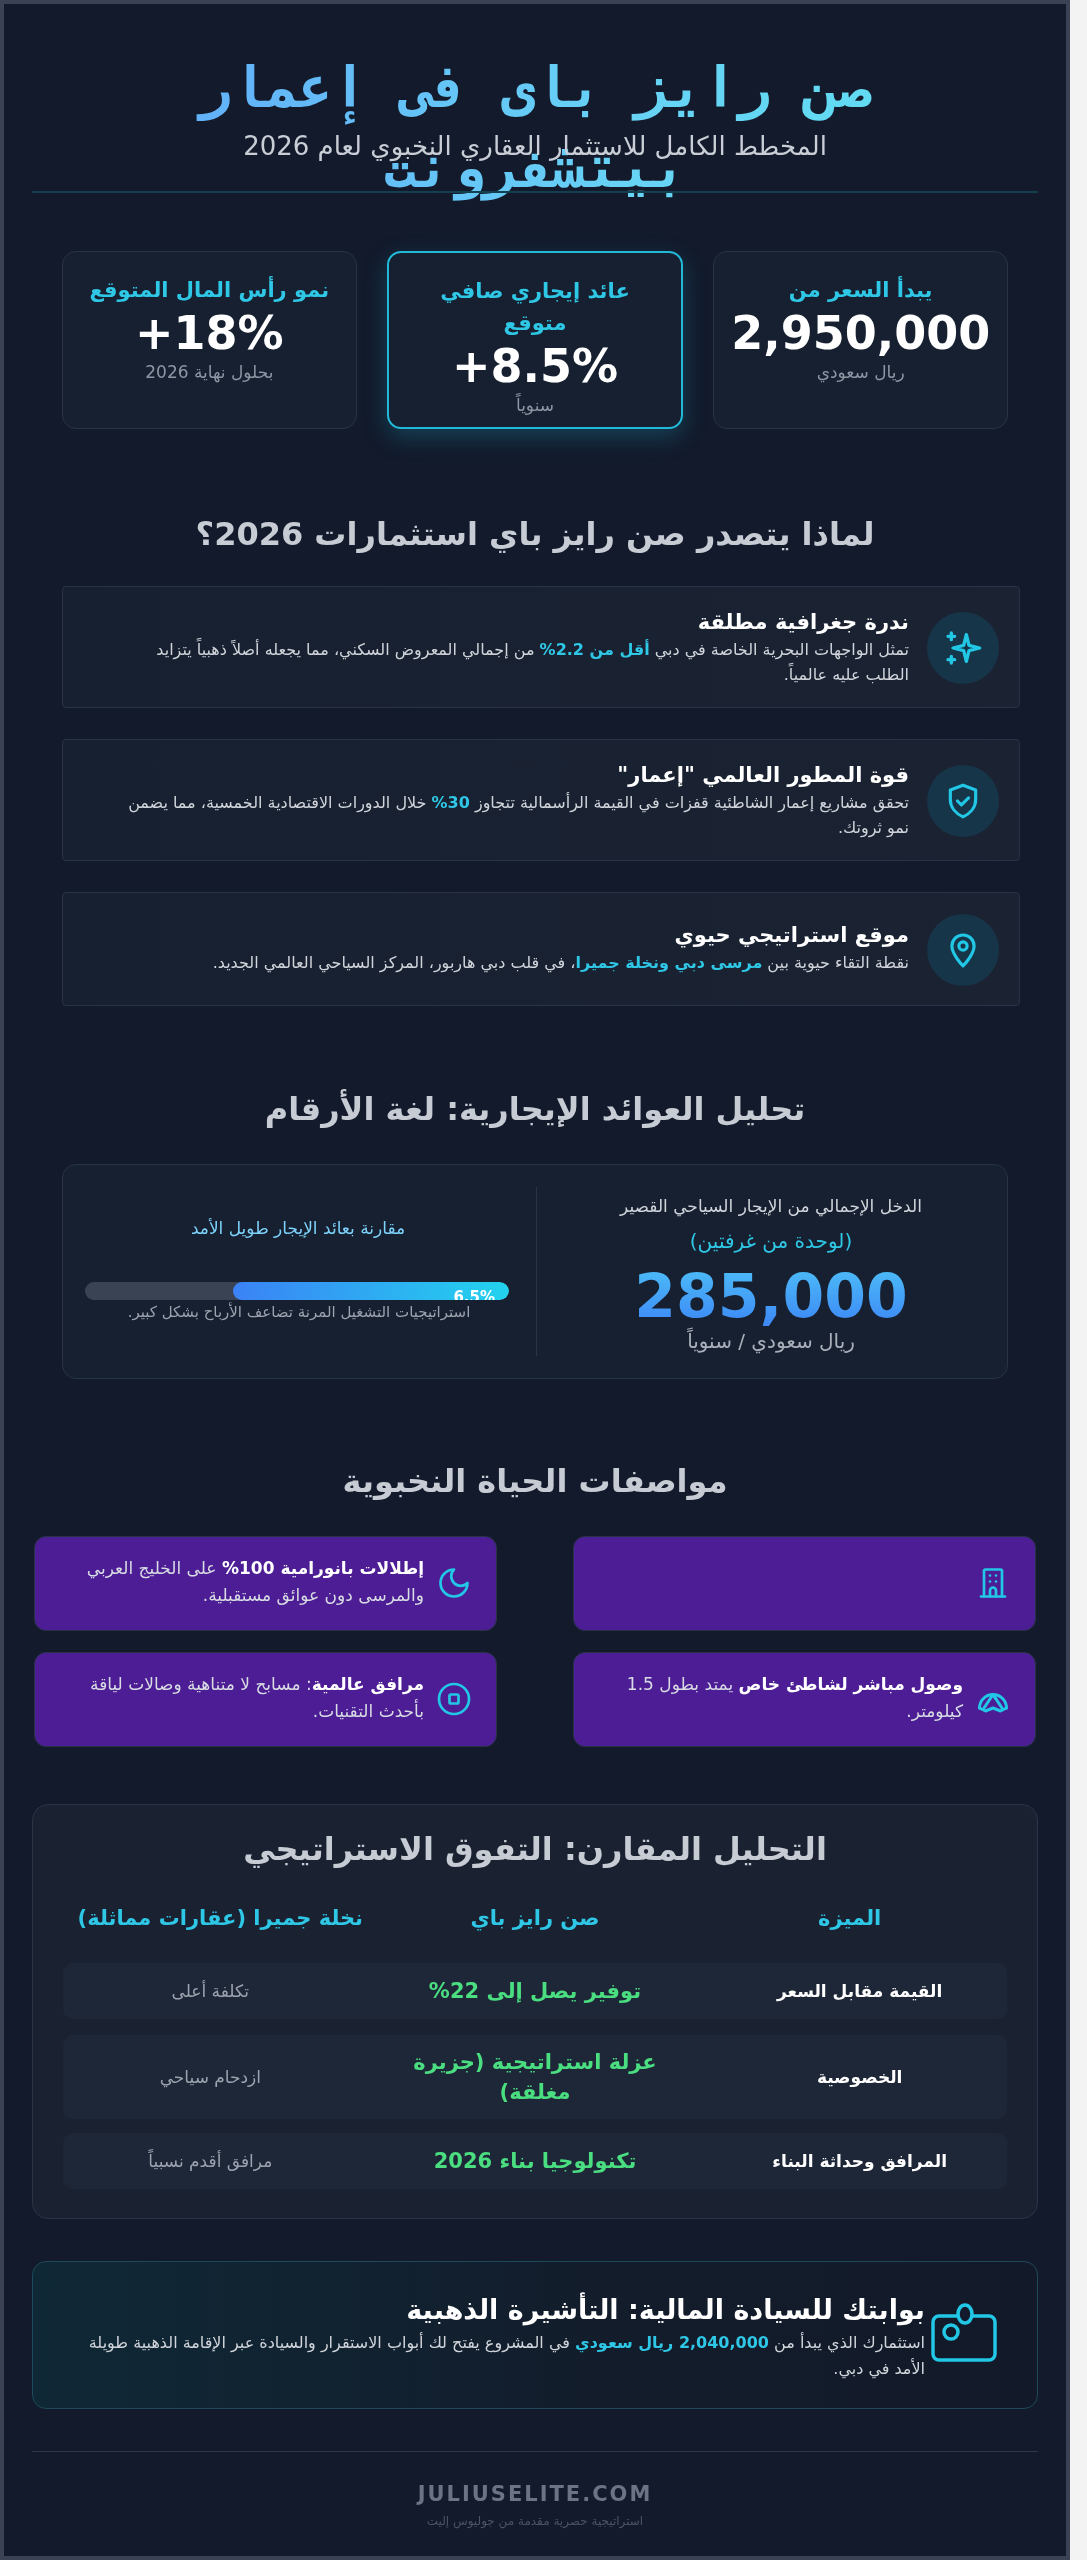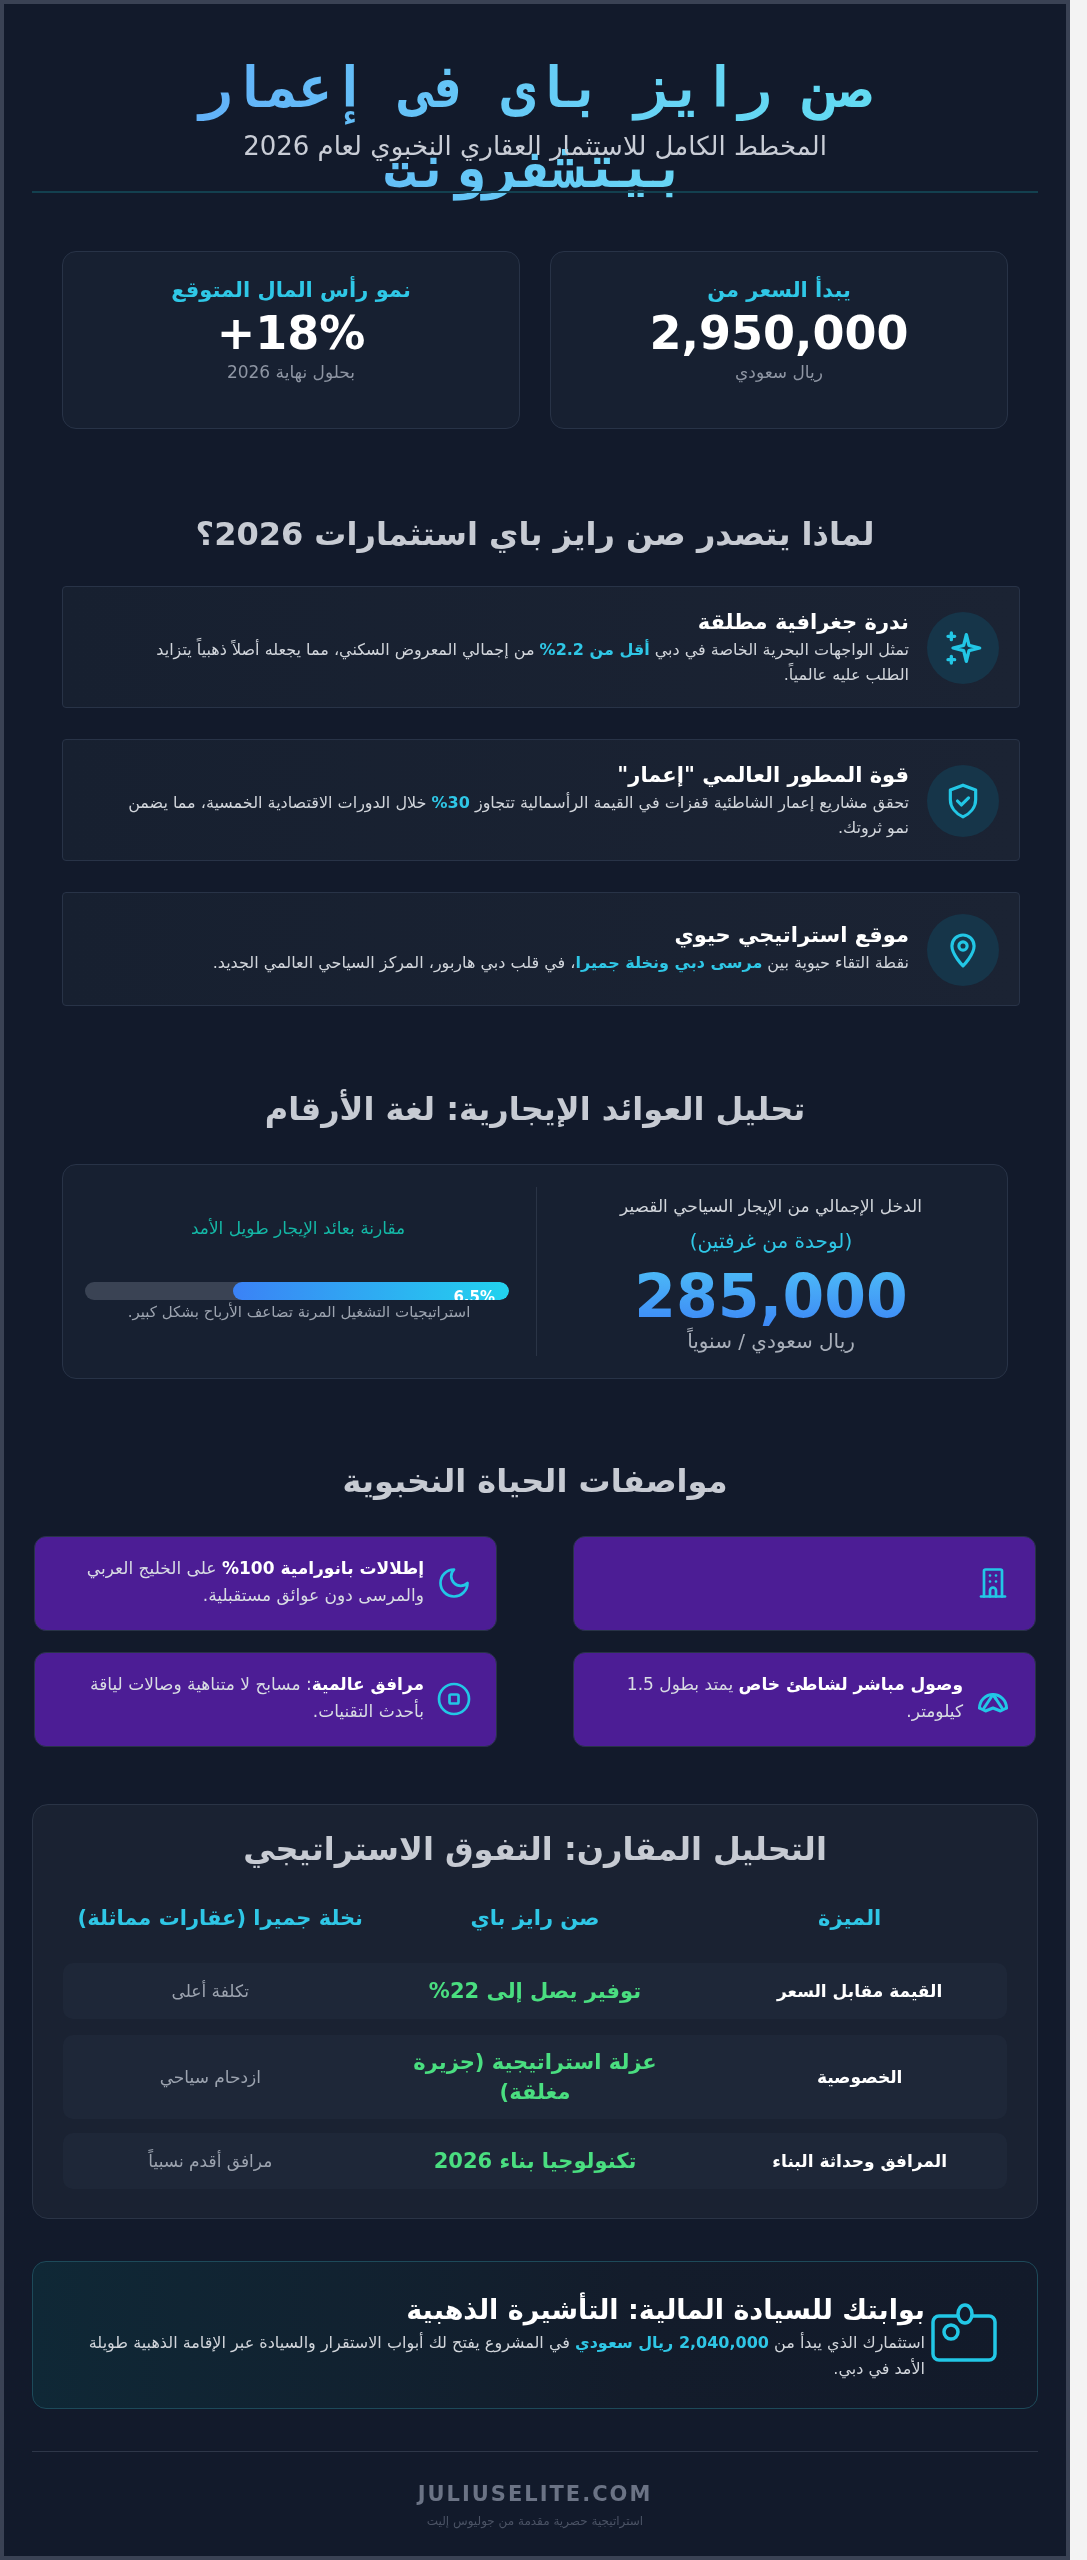--- a/index.html
+++ b/index.html
@@ -60,21 +60,21 @@
   .rental-divider { position: absolute; left: 473px; top: 22px; bottom: 22px; width: 1px; background: #2a3446; }
   .rental-right { position: absolute; right: 0; width: 472px; top: 0; bottom: 0; text-align: center; }
   .rental-left { position: absolute; left: 0; width: 472px; top: 0; bottom: 0; text-align: center; }
   .rr-label { position: absolute; top: 28px; left: 0; right: 0; font-size: 17px; color: #d1d5db; line-height: 26px; }
   .rr-unit { position: absolute; top: 61px; left: 0; right: 0; font-size: 20px; color: #2fc7e6; line-height: 30px; }
   .rr-value {
     position: absolute; top: 94px; left: 0; right: 0; font-size: 60px; font-weight: bold; line-height: 74px;
     background: linear-gradient(180deg, #4fc3f7, #3b82f6); -webkit-background-clip: text; background-clip: text; color: transparent; direction: ltr;
   }
   .rr-sub { position: absolute; top: 162px; left: 0; right: 0; font-size: 20px; color: #a9afba; line-height: 28px; }
-  .rl-label { position: absolute; top: 50px; left: 0; right: 2px; font-size: 17px; color: #14b8a6; line-height: 26px; }
+  .rl-label { position: absolute; top: 50px; left: 0; right: 2px; font-size: 17px; color: #7dd3fc; line-height: 26px; }
   .bar-track { position: absolute; top: 92px; left: 22px; width: 424px; height: 18px; border-radius: 15px; background: #3a4354; overflow: hidden; margin-top: 25px; }
   .bar-fill {
     position: absolute; right: 0; top: 0; bottom: 0; border-radius: 15px;
     background: linear-gradient(90deg, #3b82f6, #22d3ee); color: #fff; font-size: 15px; font-weight: bold;
     line-height: 30px; text-align: right; padding-right: 14px; direction: ltr;
   }
   .rl-note { position: absolute; top: 135px; left: 0; right: 0; font-size: 15px; color: #9ca3af; line-height: 24px; }
 
   
   .feat-card {
@@ -122,20 +122,25 @@
     <h1 class="title">صن رايز باى فى إعمار بيتشفرونت</h1>
     <div class="subtitle">المخطط الكامل للاستثمار العقاري النخبوي لعام 2026</div>
     <div class="hdr-line"></div>
 
     <div class="stats">
       <div class="stat">
         <div class="stat-label">يبدأ السعر من</div>
         <div class="stat-value">2,950,000</div>
         <div class="stat-sub">ريال سعودي</div>
       </div>
+      <div class="stat feat">
+        <div class="stat-label">عائد إيجاري صافي متوقع</div>
+        <div class="stat-value">+8.5%</div>
+        <div class="stat-sub">سنوياً</div>
+      </div>
       <div class="stat">
         <div class="stat-label">نمو رأس المال المتوقع</div>
         <div class="stat-value">+18%</div>
         <div class="stat-sub">بحلول نهاية 2026</div>
       </div>
     </div>
 
     <h2 class="sec-title" style="top:508px;">لماذا يتصدر صن رايز باي استثمارات 2026؟</h2>
 
     <div class="reason" style="top:582px;height:122px;">

